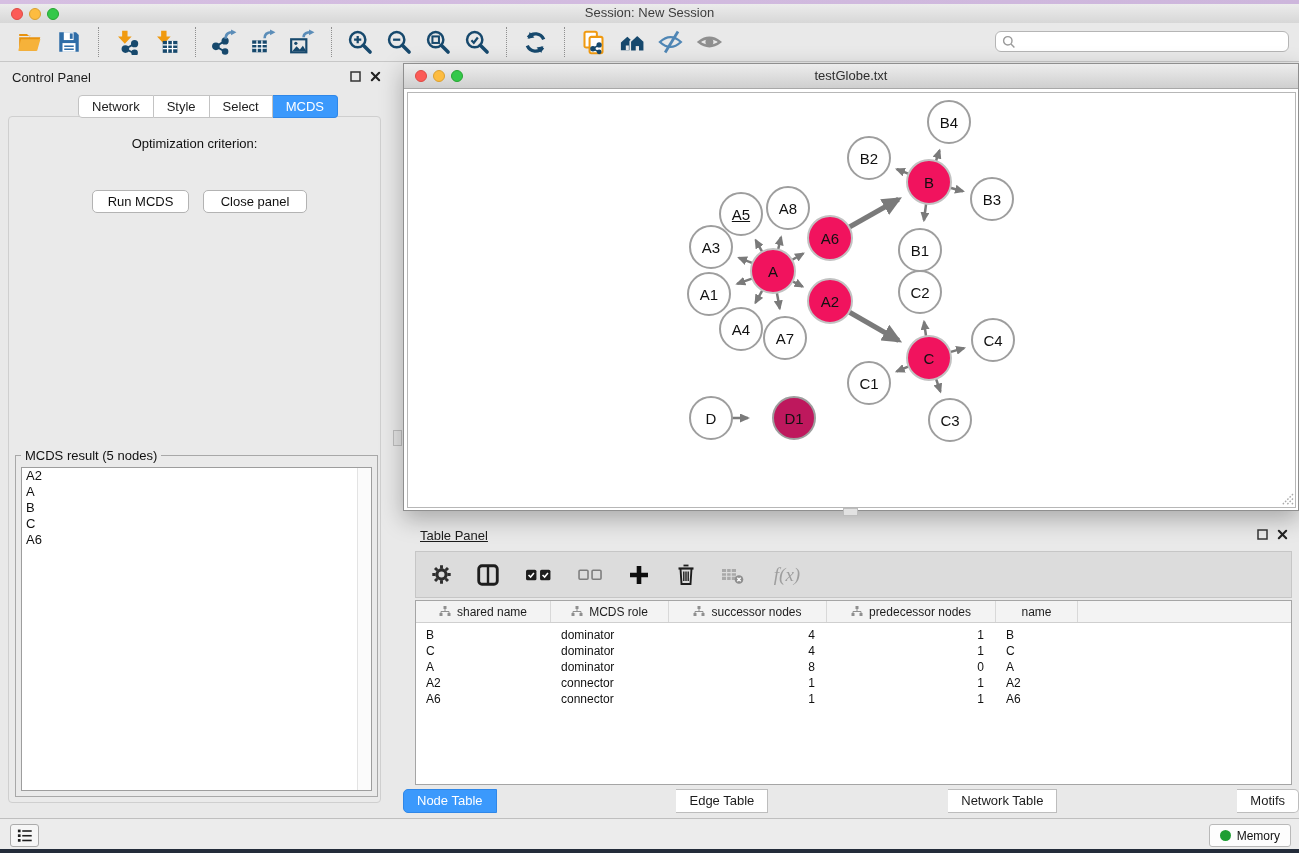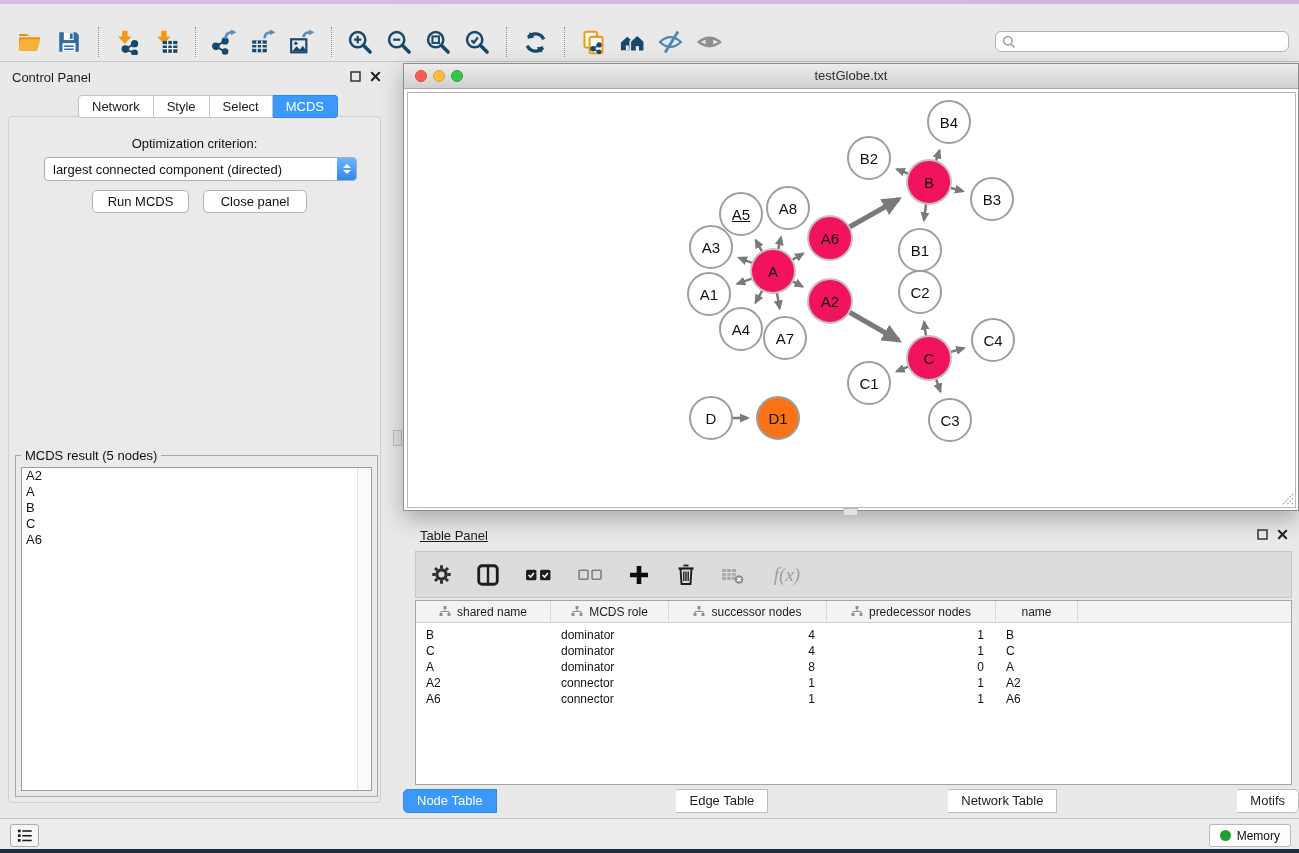--- a/index.html
+++ b/index.html
@@ -106,20 +106,28 @@
   .memory-btn{position:absolute;right:8px;top:5px;height:21px;background:#fdfdfd;border:1px solid #b9b9b9;border-radius:3px;
     display:flex;align-items:center;gap:6px;padding:0 10px;font-size:12px;color:#111;}
   .mem-dot{width:11px;height:11px;border-radius:50%;background:#1e9e33;}
 </style>
 </head>
 <body>
 
 <div class="app">
   <div class="desktop-top"></div>
 
+  <div class="titlebar">
+    <div class="lights">
+      <div class="light red"></div>
+      <div class="light yellow"></div>
+      <div class="light green"></div>
+    </div>
+    <div class="title">Session: New Session</div>
+  </div>
 
   <div class="toolbar">
     <div class="tb-icon">
       <svg width="26" height="26" viewBox="0 0 24 24">
           <path fill="#e8930f" d="M2 4.5h7.2l2 2H2z"></path>
           <path fill="#e8930f" d="M2 7.5h9.5l1-1.5h-1l.5 1.5h9.5L18 20H2z"></path>
           <path fill="#f6b23a" d="M3.6 9.5h18l-3 10.5H1.2z"></path>
         </svg>
     </div>
     <div class="tb-icon">
@@ -278,27 +286,20 @@
       </div>
     </div>
     <div class="cp-tabs">
       <div class="cp-tab">Network</div>
       <div class="cp-tab">Style</div>
       <div class="cp-tab">Select</div>
       <div class="cp-tab active">MCDS</div>
     </div>
     <div class="cp-body">
       <div class="opt-label">Optimization criterion:</div>
-      <div class="dropdown">
-        <div class="dd-text">largest connected component (directed)</div>
-        <div class="dd-step">
-            <div class="dd-up"></div>
-            <div class="dd-dn"></div>
-          </div>
-      </div>
       <button class="cp-btn btn-run">Run MCDS</button>
       <button class="cp-btn btn-close">Close panel</button>
       <div class="result-box">
         <div class="result-legend">MCDS result (5 nodes)</div>
         <div class="result-list">
           <div class="result-item">A2</div>
           <div class="result-item">A</div>
           <div class="result-item">B</div>
           <div class="result-item">C</div>
           <div class="result-item">A6</div>
@@ -366,21 +367,21 @@
           <div class="gnode" style="left: 490px; top: 177px; width: 44px; height: 44px; background: rgb(255, 255, 255);">C2</div>
           <div class="gnode" style="left: 279px; top: 179px; width: 44px; height: 44px; background: rgb(255, 255, 255);">A1</div>
           <div class="gnode mcds" style="left: 399px; top: 185px; width: 46px; height: 46px; background: rgb(241, 19, 94);">A2</div>
           <div class="gnode" style="left: 311px; top: 214px; width: 44px; height: 44px; background: rgb(255, 255, 255);">A4</div>
           <div class="gnode" style="left: 355px; top: 223px; width: 44px; height: 44px; background: rgb(255, 255, 255);">A7</div>
           <div class="gnode" style="left: 563px; top: 225px; width: 44px; height: 44px; background: rgb(255, 255, 255);">C4</div>
           <div class="gnode mcds" style="left: 498px; top: 242px; width: 46px; height: 46px; background: rgb(241, 19, 94);">C</div>
           <div class="gnode" style="left: 439px; top: 268px; width: 44px; height: 44px; background: rgb(255, 255, 255);">C1</div>
           <div class="gnode" style="left: 520px; top: 305px; width: 44px; height: 44px; background: rgb(255, 255, 255);">C3</div>
           <div class="gnode" style="left: 281px; top: 303px; width: 44px; height: 44px; background: rgb(255, 255, 255);">D</div>
-          <div class="gnode" style="left: 348px; top: 303px; width: 44px; height: 44px; background: #f97316;">D1</div>
+          <div class="gnode" style="left: 364px; top: 303px; width: 44px; height: 44px; background: #be185d;">D1</div>
         </div>
     </div>
   </div>
 
   <div class="hsplit-handle"></div>
 
   <div class="table-panel">
     <div class="panel-head">
       <div class="panel-title" style="left:17px;text-decoration:underline;">Table Panel</div>
       <div class="panel-icons" style="right:11px;">

